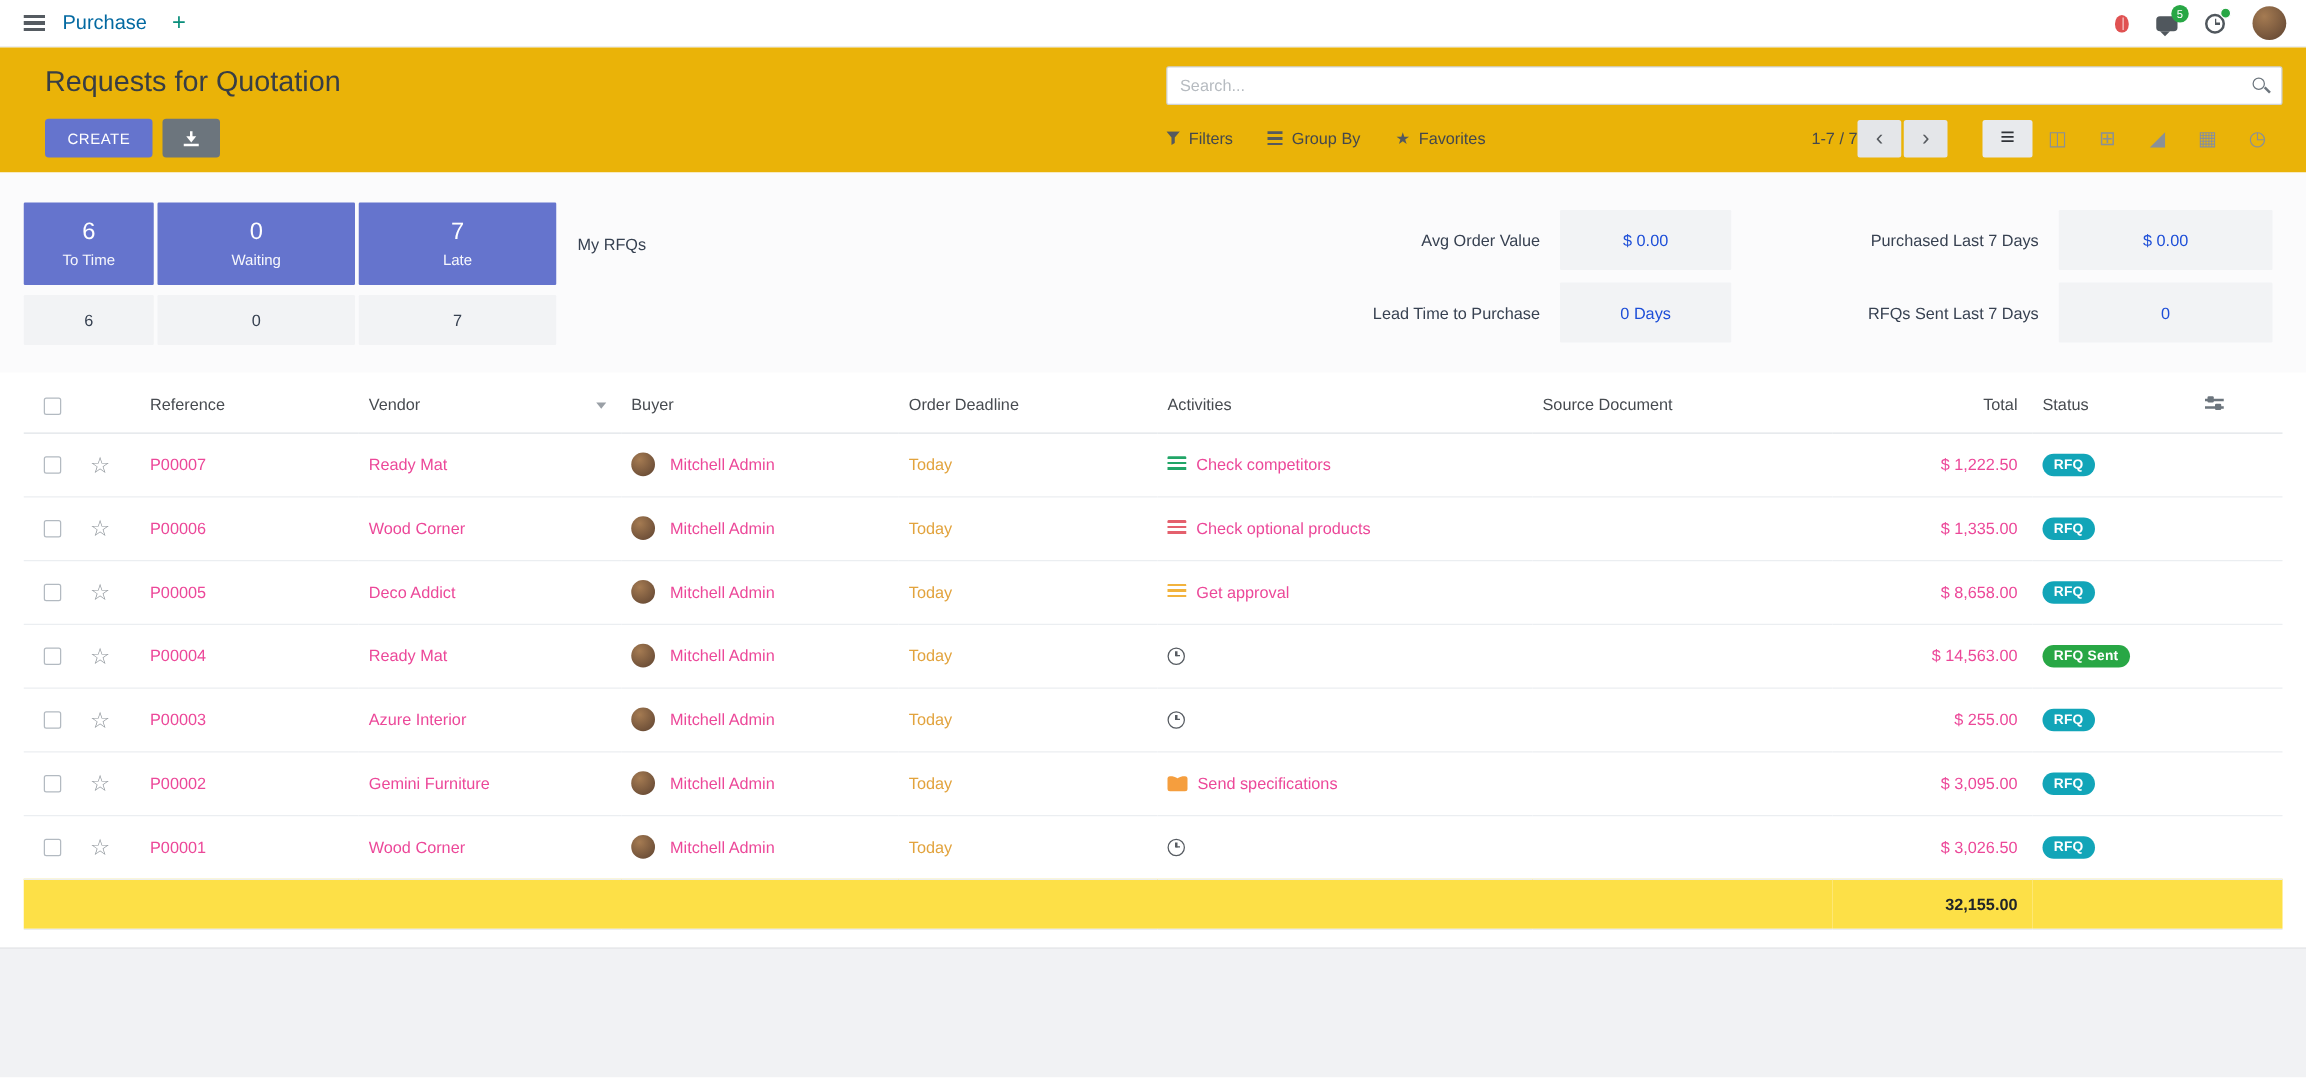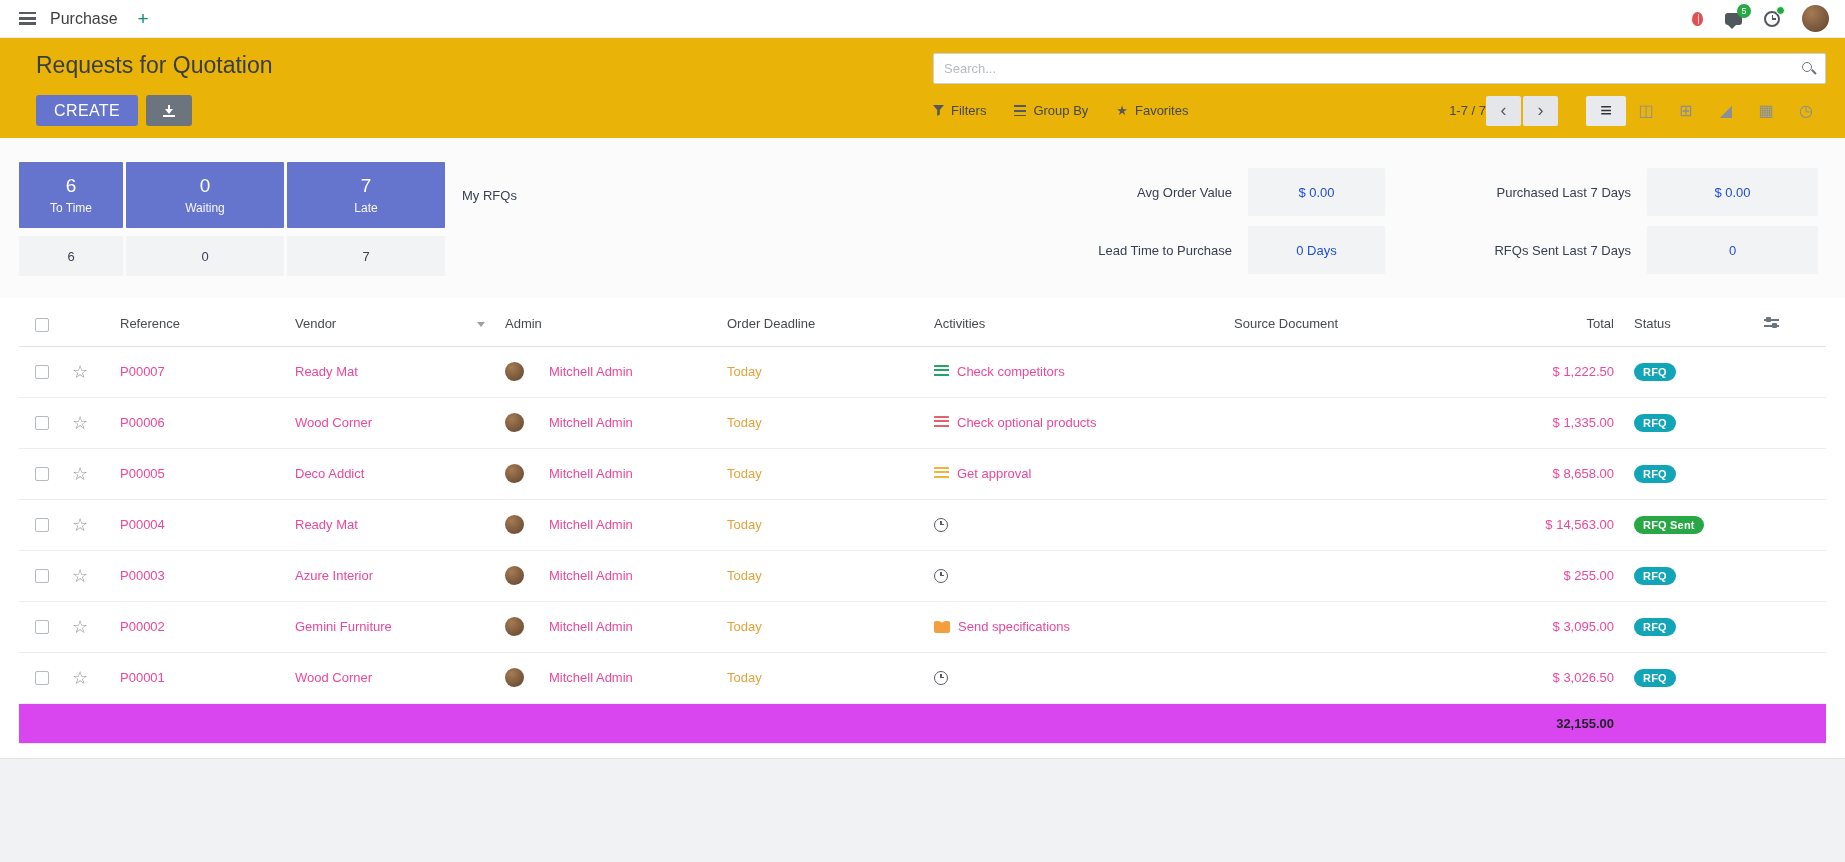--- a/index.html
+++ b/index.html
@@ -3,21 +3,21 @@
 <meta charset="utf-8">
 <style>
   *{box-sizing:border-box;margin:0;padding:0}
   html,body{width:1845px;height:862px}
   body{font-family:"Liberation Sans",sans-serif;font-size:13px;color:#212529;background:#fff;overflow:hidden}
   .app{display:flex;flex-direction:column;height:862px}
 
   
   .navbar{height:38px;background:#fff;border-bottom:1px solid #e8e9ea;display:flex;align-items:center;padding:0 16px 0 19px;flex:0 0 auto}
   .menu-icon{width:17px;height:13px;background:repeating-linear-gradient(180deg,#555b61 0 2.5px,transparent 2.5px 5.2px);cursor:pointer}
-  .app-name{font-size:16px;color:#404040;margin-left:14px;cursor:pointer}
+  .app-name{font-size:16px;color:#0369a1;margin-left:14px;cursor:pointer}
   .plus-icon{margin-left:20px;color:#0a8e7b;font-size:19px;line-height:1;cursor:pointer}
   .plus-icon::before{content:"+"}
   .nav-right{margin-left:auto;display:flex;align-items:center;gap:22px}
   .tray{position:relative;display:flex;align-items:center;cursor:pointer}
   .bug-icon{position:relative;width:11px;height:14px;background:#e05252;border-radius:50% 50% 46% 46%}
   .bug-icon::before{content:"";position:absolute;left:50%;top:2px;bottom:2px;width:1px;background:rgba(255,255,255,.7)}
   .chat-icon{position:relative;width:17px;height:12px;background:#50575d;border-radius:3px}
   .chat-icon::after{content:"";position:absolute;left:3px;bottom:-4px;border:4px solid transparent;border-top-color:#50575d;border-bottom:0}
   .count-badge{position:absolute;top:-9px;right:-9px;background:#28a745;color:#fff;font-size:9px;min-width:14px;height:14px;line-height:14px;border-radius:8px;text-align:center;padding:0 2px}
   .sysclock-icon{position:relative;width:16px;height:16px;border:2px solid #50575d;border-radius:50%}
@@ -29,21 +29,21 @@
   
   .control-panel{display:grid;grid-template-columns:1fr 893px;row-gap:16px;padding:14px 19px 12px 36px;align-items:center;background:#eab308}
   .page-title{font-size:23px;font-weight:400;color:#383e45}
   .searchbox{position:relative;height:25px}
   .searchbox input{width:100%;height:31px;border:1px solid #cfd3d7;border-radius:2px;padding:0 32px 0 10px;font-size:13px;font-family:inherit;color:#212529;outline:none;background:#fff}
   .searchbox input::placeholder{color:#b6bbc0}
   .search-icon{position:absolute;right:10px;top:9px;width:14px;height:14px;cursor:pointer}
   .search-icon::before{content:"";position:absolute;left:0;top:0;width:8px;height:8px;border:1.6px solid #6c757d;border-radius:50%}
   .search-icon::after{content:"";position:absolute;left:8.5px;top:9px;width:6px;height:1.6px;background:#6c757d;transform:rotate(45deg)}
   .cp-buttons{display:flex;align-items:center}
-  .btn-create{background:#6574cd;color:#fff;border:none;font-family:inherit;font-size:16px;font-weight:500;letter-spacing:.4px;padding:0 18px;height:31px;border-radius:3px;cursor:pointer}
+  .btn-create{background:#6574cd;color:#fff;border:none;font-family:inherit;font-size:12px;font-weight:500;letter-spacing:.4px;padding:0 18px;height:31px;border-radius:3px;cursor:pointer}
   .btn-export{background:#6c757d;border:none;width:46px;height:31px;border-radius:3px;margin-left:8px;cursor:pointer;display:inline-flex;align-items:center;justify-content:center}
   .dl-icon{position:relative;width:12px;height:12px;background:linear-gradient(#fff,#fff) no-repeat 5px 0/2px 5px}
   .dl-icon::before{content:"";position:absolute;left:2px;top:4px;border-left:4px solid transparent;border-right:4px solid transparent;border-top:5px solid #fff}
   .dl-icon::after{content:"";position:absolute;left:0;bottom:0;width:12px;height:2px;background:#fff}
   .cp-toolbar{display:flex;align-items:center}
   .tb-btn{display:flex;align-items:center;gap:7px;color:#44484d;font-size:13px;cursor:pointer;margin-right:28px}
   .filter-icon{width:11px;height:11px;background:#55595e;clip-path:polygon(0 0,100% 0,62% 45%,62% 86%,38% 100%,38% 45%)}
   .groupby-icon{width:12px;height:11px;background:repeating-linear-gradient(180deg,#55595e 0 2.4px,transparent 2.4px 4.8px)}
   .fav-icon::before{content:"★";color:#55595e;font-size:13px;line-height:1}
   .pager-text{margin-left:auto;color:#44484d;margin-right:0}
@@ -77,41 +77,41 @@
   
   .list-table{width:1807px;margin:4px 19px 0;border-collapse:collapse;table-layout:fixed;background:#fff}
   .list-table th{height:44px;font-weight:500;color:#474b50;text-align:left;border-bottom:1px solid #dfe3e7;font-size:13px;padding-left:8px;vertical-align:middle}
   .list-table td{height:51px;border-bottom:1px solid #ebeef1;font-size:13px;padding-left:8px;vertical-align:middle}
   th.c-total,td.c-total{text-align:right;padding-right:12px}
   .sort-caret{float:right;margin:6px 12px 0 0;border-left:4px solid transparent;border-right:4px solid transparent;border-top:5px solid #9aa0a6}
   .cb{display:inline-block;width:14px;height:14px;border:1px solid #b3bac1;border-radius:2px;background:#fff;vertical-align:middle;margin-left:8px;cursor:pointer}
   .star-icon{cursor:pointer}
   .star-icon::before{content:"☆";font-size:18px;color:#8f959b}
   .link{color:#ec4899;cursor:pointer}
-  .buyer-cell{display:flex;align-items:center;gap:25px}
+  .buyer-cell{display:flex;align-items:center;gap:12px}
   .avatar-sm{width:19px;height:19px;border-radius:50%;background:radial-gradient(circle at 35% 30%,#a57b52,#5d4230);flex:0 0 auto}
   .deadline{color:#e2a33d}
   .activity-cell{display:flex;align-items:center}
   .act-ico{display:inline-block;width:15px;height:13px;margin-right:8px;position:relative;flex:0 0 auto;cursor:pointer}
   .act-ico[data-icon="list-green"]{background:repeating-linear-gradient(180deg,#21a567 0 2px,transparent 2px 4.4px);border-radius:1px}
   .act-ico[data-icon="list-red"]{background:repeating-linear-gradient(180deg,#e4606d 0 2px,transparent 2px 4.4px);border-radius:1px}
   .act-ico[data-icon="list-yellow"]{background:repeating-linear-gradient(180deg,#f2b33d 0 2px,transparent 2px 4.4px);border-radius:1px}
   .act-ico[data-icon="clock"]{width:14px;height:14px;border:1.5px solid #565b61;border-radius:50%}
   .act-ico[data-icon="clock"]::before{content:"";position:absolute;left:5px;top:2px;width:1.5px;height:4px;background:#565b61}
   .act-ico[data-icon="clock"]::after{content:"";position:absolute;left:5.5px;top:5px;width:3.5px;height:1.5px;background:#565b61}
   .act-ico[data-icon="envelope"]{width:16px;height:12px;background:#f59e3e;border-radius:2px}
   .act-ico[data-icon="envelope"]::before{content:"";position:absolute;left:0;top:-2px;width:9px;height:2px;background:#fff;transform:rotate(22deg)}
   .act-ico[data-icon="envelope"]::after{content:"";position:absolute;right:0;top:-2px;width:9px;height:2px;background:#fff;transform:rotate(-22deg)}
   .badge{display:inline-block;color:#fff;font-size:11px;font-weight:700;padding:3px 9px;border-radius:11px;letter-spacing:.2px}
   .badge[data-status="rfq"]{background:#12a5b8}
   .badge[data-status="rfq-sent"]{background:#28a745}
   .sliders-icon{position:relative;width:15px;height:12px;display:inline-block;cursor:pointer}
   .sliders-icon::before{content:"";position:absolute;left:0;right:0;top:3px;height:2px;background:#6c757d;box-shadow:0 6px 0 #6c757d}
   .sliders-icon::after{content:"";position:absolute;top:1px;left:2px;width:5px;height:5px;border-radius:1px;background:#6c757d;box-shadow:6px 6px 0 #6c757d}
-  .tfoot-row td{height:40px;background:#d946ef;border-bottom:1px solid #e9ecef;font-weight:700;color:#212529}
+  .tfoot-row td{height:40px;background:#fde047;border-bottom:1px solid #e9ecef;font-weight:700;color:#212529}
   .bottom-fill{flex:1;margin-top:14px;background:#f1f2f4;border-top:1px solid #e3e5e8}
 </style>
 </head>
 <body>
 
 <div class="app">
 
   <nav class="navbar">
     <span class="menu-icon"></span>
     <span class="app-name">Purchase</span>
@@ -217,21 +217,21 @@
       <col style="width:160px">
         <col style="width:130px">
         <col style="width:70px">
     </colgroup>
     <thead>
       <tr>
         <th><span class="cb"></span></th>
         <th></th>
         <th>Reference</th>
         <th><span>Vendor</span><span class="sort-caret"></span></th>
-        <th>Admin</th>
+        <th>Buyer</th>
         <th>Order Deadline</th>
         <th>Activities</th>
         <th>Source Document</th>
         <th class="c-total">Total</th>
         <th>Status</th>
         <th><span class="sliders-icon"></span></th>
       </tr>
     </thead>
     <tbody>
       <tr>

